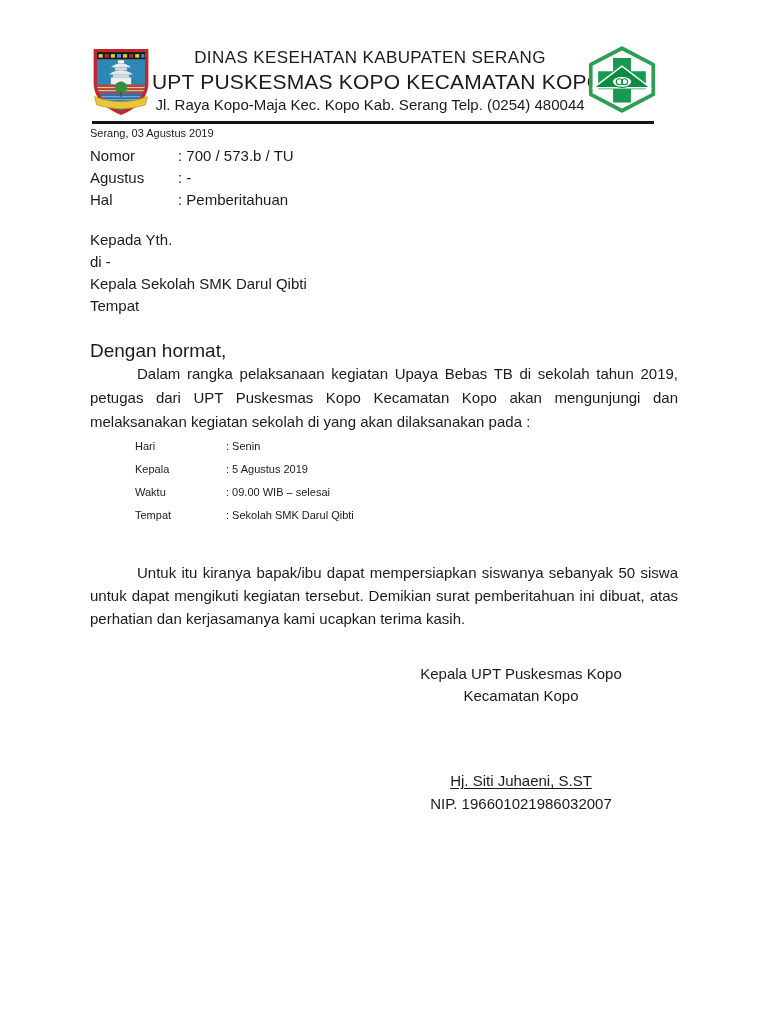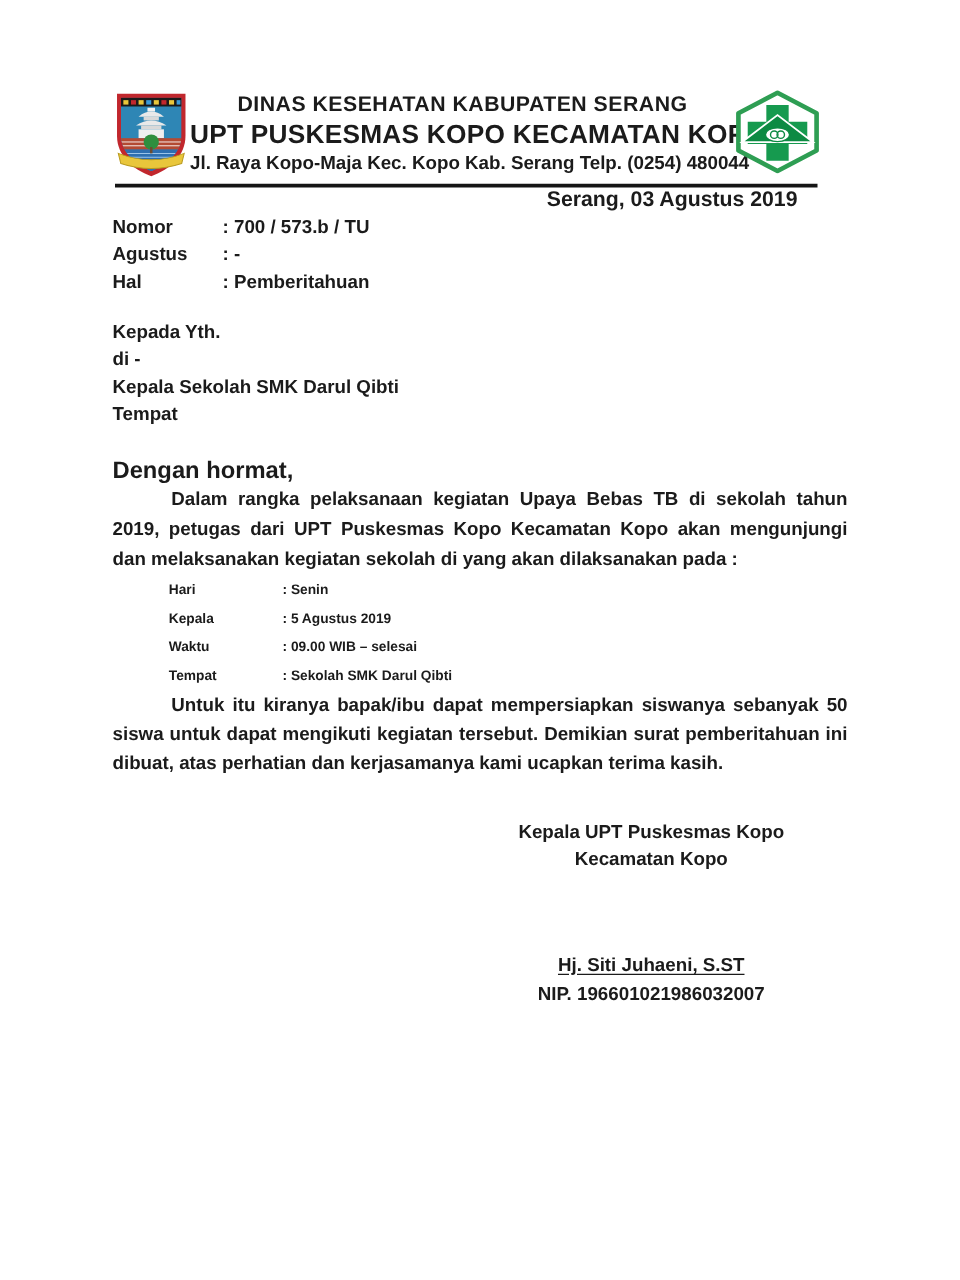--- a/index.html
+++ b/index.html
@@ -2,52 +2,52 @@
 <html><head>
 <meta charset="utf-8">
 <style>
   html, body { margin: 0; padding: 0; background: #ffffff; }
   .sheet {
     position: relative;
     width: 768px;
     height: 1024px;
     background: #ffffff;
     box-sizing: border-box;
-    padding: 66px 90px 0 90px;
+    padding: 40px 90px 0 90px;
     font-family: "Liberation Sans", sans-serif;
-    font-weight: 700;
+    font-weight: 400;
     color: #1b1b1b;
     overflow: hidden;
   }
 
   
   .letterhead { display: flex; align-items: flex-start; }
   .crest { width: 62px; height: 71px; flex: none; margin-top: 6px; }
   .lh-text { flex: 1; text-align: center; padding-top: 8px; min-width: 0; }
   .lh-agency  { font-size: 17px; line-height: 20px; letter-spacing: 0.4px; }
   .lh-unit    { font-size: 21px; line-height: 27px; letter-spacing: 0.2px; white-space: nowrap; }
   .lh-address { font-size: 15px; line-height: 20px; white-space: nowrap; }
   .pk-logo { width: 76px; height: 67px; flex: none; margin: 6px 18px 0 -4px; }
 
   .rule { height: 3px; background: #151515; margin: 4px 24px 0 2px; }
 
-  .date-line { text-align: right; padding-right: 40px; font-size: 17px; line-height: 17px; margin-top: 1px; }
+  .date-line { text-align: left; padding-right: 40px; font-size: 11px; line-height: 17px; margin-top: 1px; }
 
   .meta { margin-top: 3px; }
   .meta-row { display: flex; font-size: 15px; line-height: 22px; }
   .meta-label { width: 88px; flex: none; }
 
   .recipient { margin-top: 18px; font-size: 15px; }
   .recipient div { line-height: 22px; }
 
   .salutation { margin-top: 23px; font-size: 19px; line-height: 22px; }
 
   .para { font-size: 15px; text-align: justify; }
   .para1 { line-height: 24px; text-indent: 47px; }
-  .para2 { line-height: 23px; text-indent: 47px; }
+  .para2 { line-height: 23px; text-indent: 47px; margin-top: 34px; }
 
   .details { margin-left: 45px; margin-top: 1px; }
   .detail-row { display: flex; font-size: 11px; line-height: 23px; }
   .detail-label { width: 91px; flex: none; }
 
   .signature { margin-left: 300px; width: 262px; text-align: center; margin-top: 33px; font-size: 15px; }
   .sig-title { line-height: 22px; }
   .sig-name { margin-top: 63px; line-height: 22px; text-decoration: underline; text-underline-offset: 2px; }
   .sig-nip { line-height: 23px; }
 </style>

